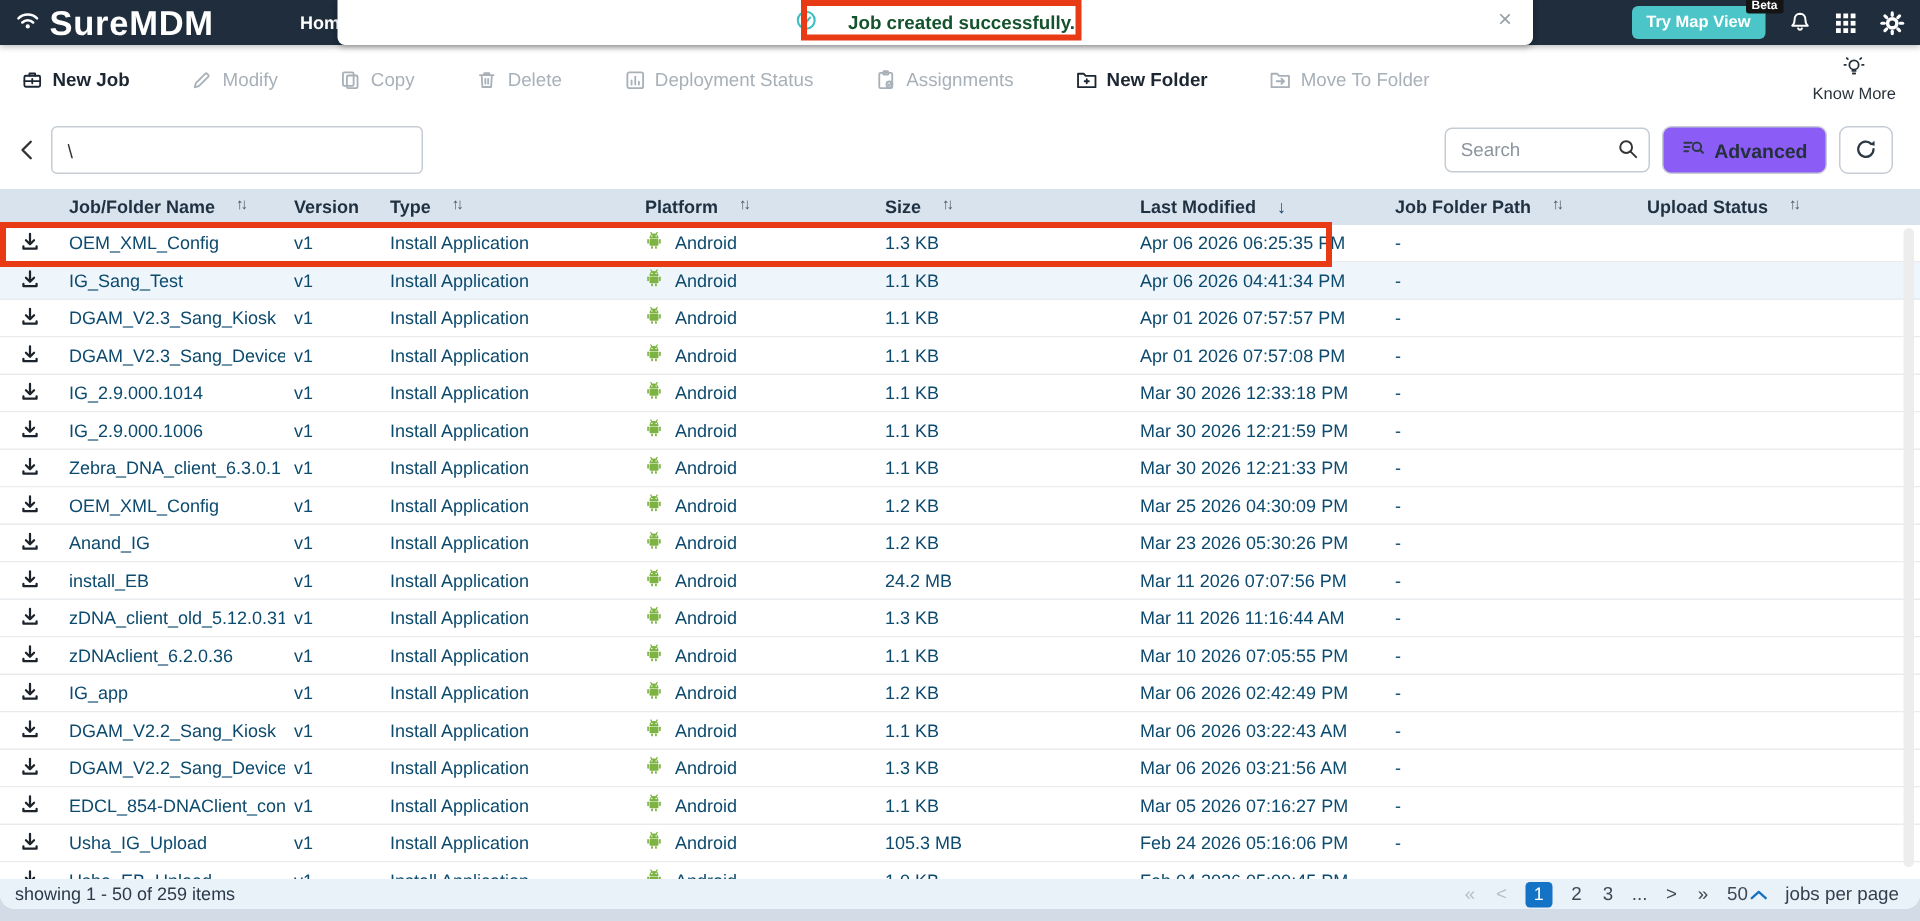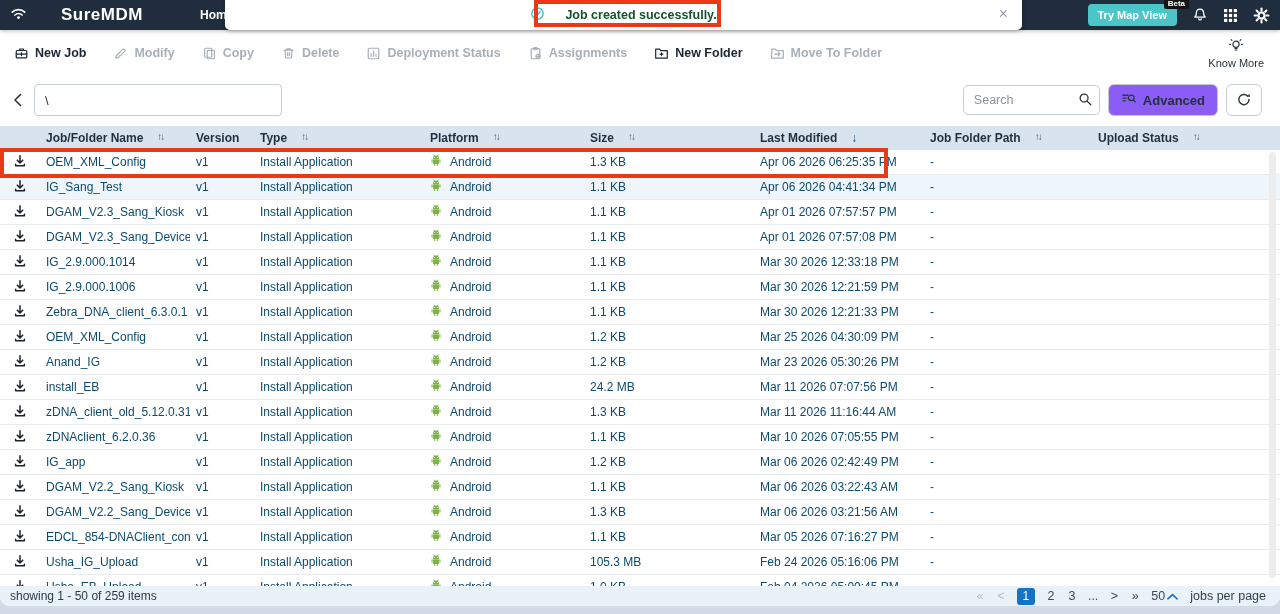--- a/index.html
+++ b/index.html
@@ -4,39 +4,39 @@
 <style>
   * { box-sizing: border-box; margin: 0; padding: 0; }
   html,body { width:1280px; height:614px; overflow:hidden; background:#d3dce6;
     font-family:"Liberation Sans", sans-serif; }
   .app { position:relative; width:1280px; height:614px; }
   .card { position:absolute; inset:0 0 8px 0; background:#fff; border-radius:0 0 10px 10px; overflow:hidden; }
 
   
   .topbar { position:relative; height:30px; background:#1f2d3c; box-shadow:0 1px 4px rgba(0,0,0,.25); z-index:5; }
   .brand { position:absolute; left:10px; top:0; height:30px; display:flex; align-items:center; gap:6px; color:#fff; }
-  .brand-name { font-size:17px; font-weight:bold; letter-spacing:.5px;margin-left:28px; }
+  .brand-name { font-size:23px; font-weight:bold; letter-spacing:.5px; }
   .nav-home { position:absolute; left:200px; top:0; height:30px; display:flex; align-items:center;
     color:#fff; font-size:12px; font-weight:bold; }
   .toast-strip { position:absolute; left:225px; top:0; width:797px; height:30px; background:#fff;
     border-radius:0 0 5px 5px; box-shadow:0 1px 4px rgba(0,0,0,.3); display:flex; align-items:center; justify-content:center; }
   .toast { display:flex; align-items:center; gap:20px; color:#14532d; font-size:12.5px; font-weight:bold; }
   .toast-close { position:absolute; right:14px; top:4px; font-size:16px; color:#98a1aa; cursor:pointer; line-height:20px; }
   .top-right { position:absolute; right:10px; top:0; height:30px; display:flex; align-items:center; gap:15px; }
   .try-map { position:relative; background:#4cc5c9; color:#fff; font-size:11px; font-weight:bold;
     border:none; border-radius:4px; padding:5px 10px; cursor:pointer; }
   .beta { position:absolute; top:-6px; right:-12px; background:#141414; color:#fff; font-size:8px;
     padding:1px 4px; border-radius:2px; font-weight:bold; }
   .top-icon { display:flex; align-items:center; cursor:pointer; }
 
   
   .toolbar { height:46px; display:flex; align-items:center; padding:0 16px 0 14px; gap:27px; background:#fff; }
   .tool { display:flex; align-items:center; gap:6px; font-size:12.5px; cursor:pointer; white-space:nowrap; }
   .tool .lbl { color:#1c2733; font-weight:bold; }
-  .tool.disabled .lbl { color:#a8b0b8; font-weight:bold; }
+  .tool.disabled .lbl { color:#a8b0b8; font-weight:normal; }
   .tool svg { display:block; }
   .know-more { margin-left:auto; display:flex; flex-direction:column; align-items:center; gap:1px;
     font-size:11px; color:#2a333c; cursor:pointer; }
 
   
   .pathbar { margin-top:8px; height:32px; display:flex; align-items:center; padding:0 18px 0 12px; margin-bottom:10px; }
   .back-btn { width:22px; display:flex; align-items:center; cursor:pointer; }
   .path-input { width:248px; height:32px; border:1px solid #c6ccd4; border-radius:4px; padding:0 10px;
     font-size:13px; color:#333; font-family:"Liberation Sans",sans-serif; }
   .right-tools { margin-left:auto; display:flex; align-items:center; gap:8px; }
@@ -152,21 +152,21 @@
                 <line x1="11.5" y1="4.5" x2="12.6" y2="3.4"></line>
               </g>
               <circle cx="8" cy="8" r="4" fill="#fff"></circle>
               <circle cx="8" cy="8" r="1.8" fill="#1f2d3c"></circle>
             </svg>
         </span>
       </div>
     </div>
 
     <div class="toolbar">
-      <span style="display:flex;align-items:flex-end;gap:27px;">
+      <span style="display:flex;align-items:flex-end;gap:41px;">
           <div class="tool">
             <span>
               <svg width="15" height="15" viewBox="0 0 16 16">
                 <g fill="none" stroke-width="1.3" stroke-linecap="round" stroke-linejoin="round" stroke="#1c2733">
                   <rect x="2.4" y="4.8" width="11.2" height="7.8" rx="1"></rect>
                   <path d="M6 4.8V3.2h4v1.6M8 7v3.2M2.4 8.6h11.2"></path>
                 </g>
               </svg>
             </span>
             <span class="lbl">New Job</span>

